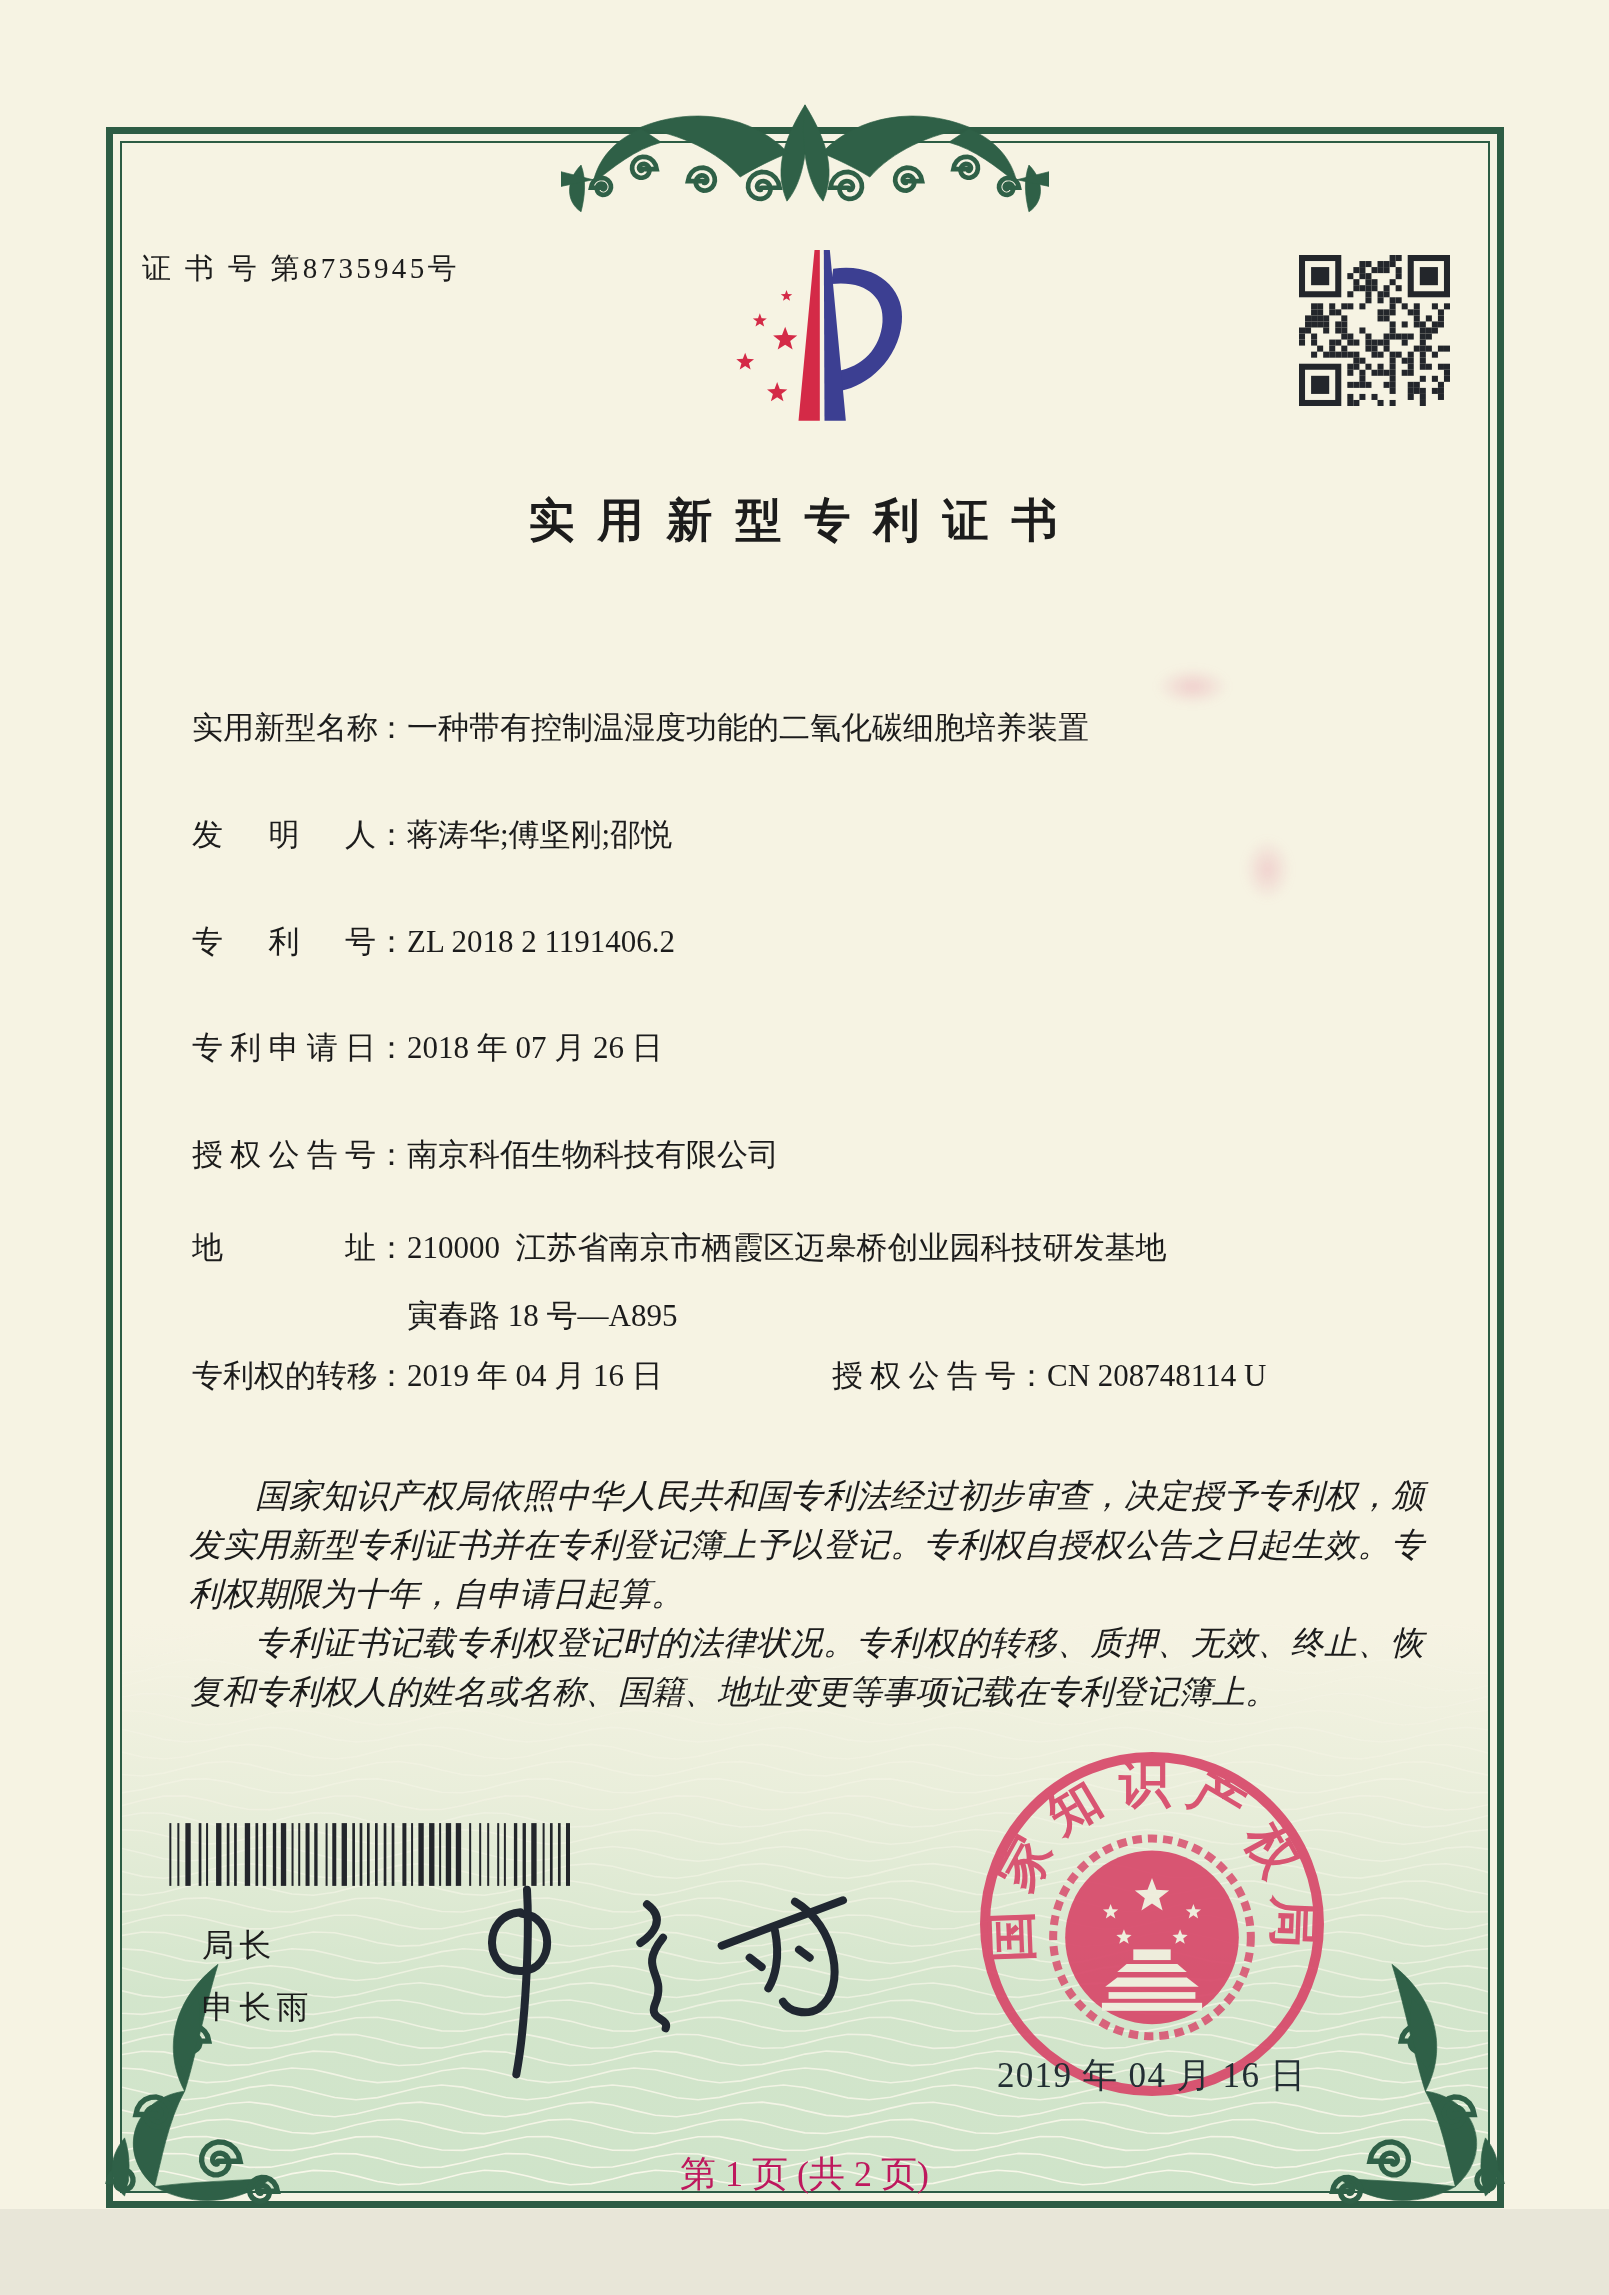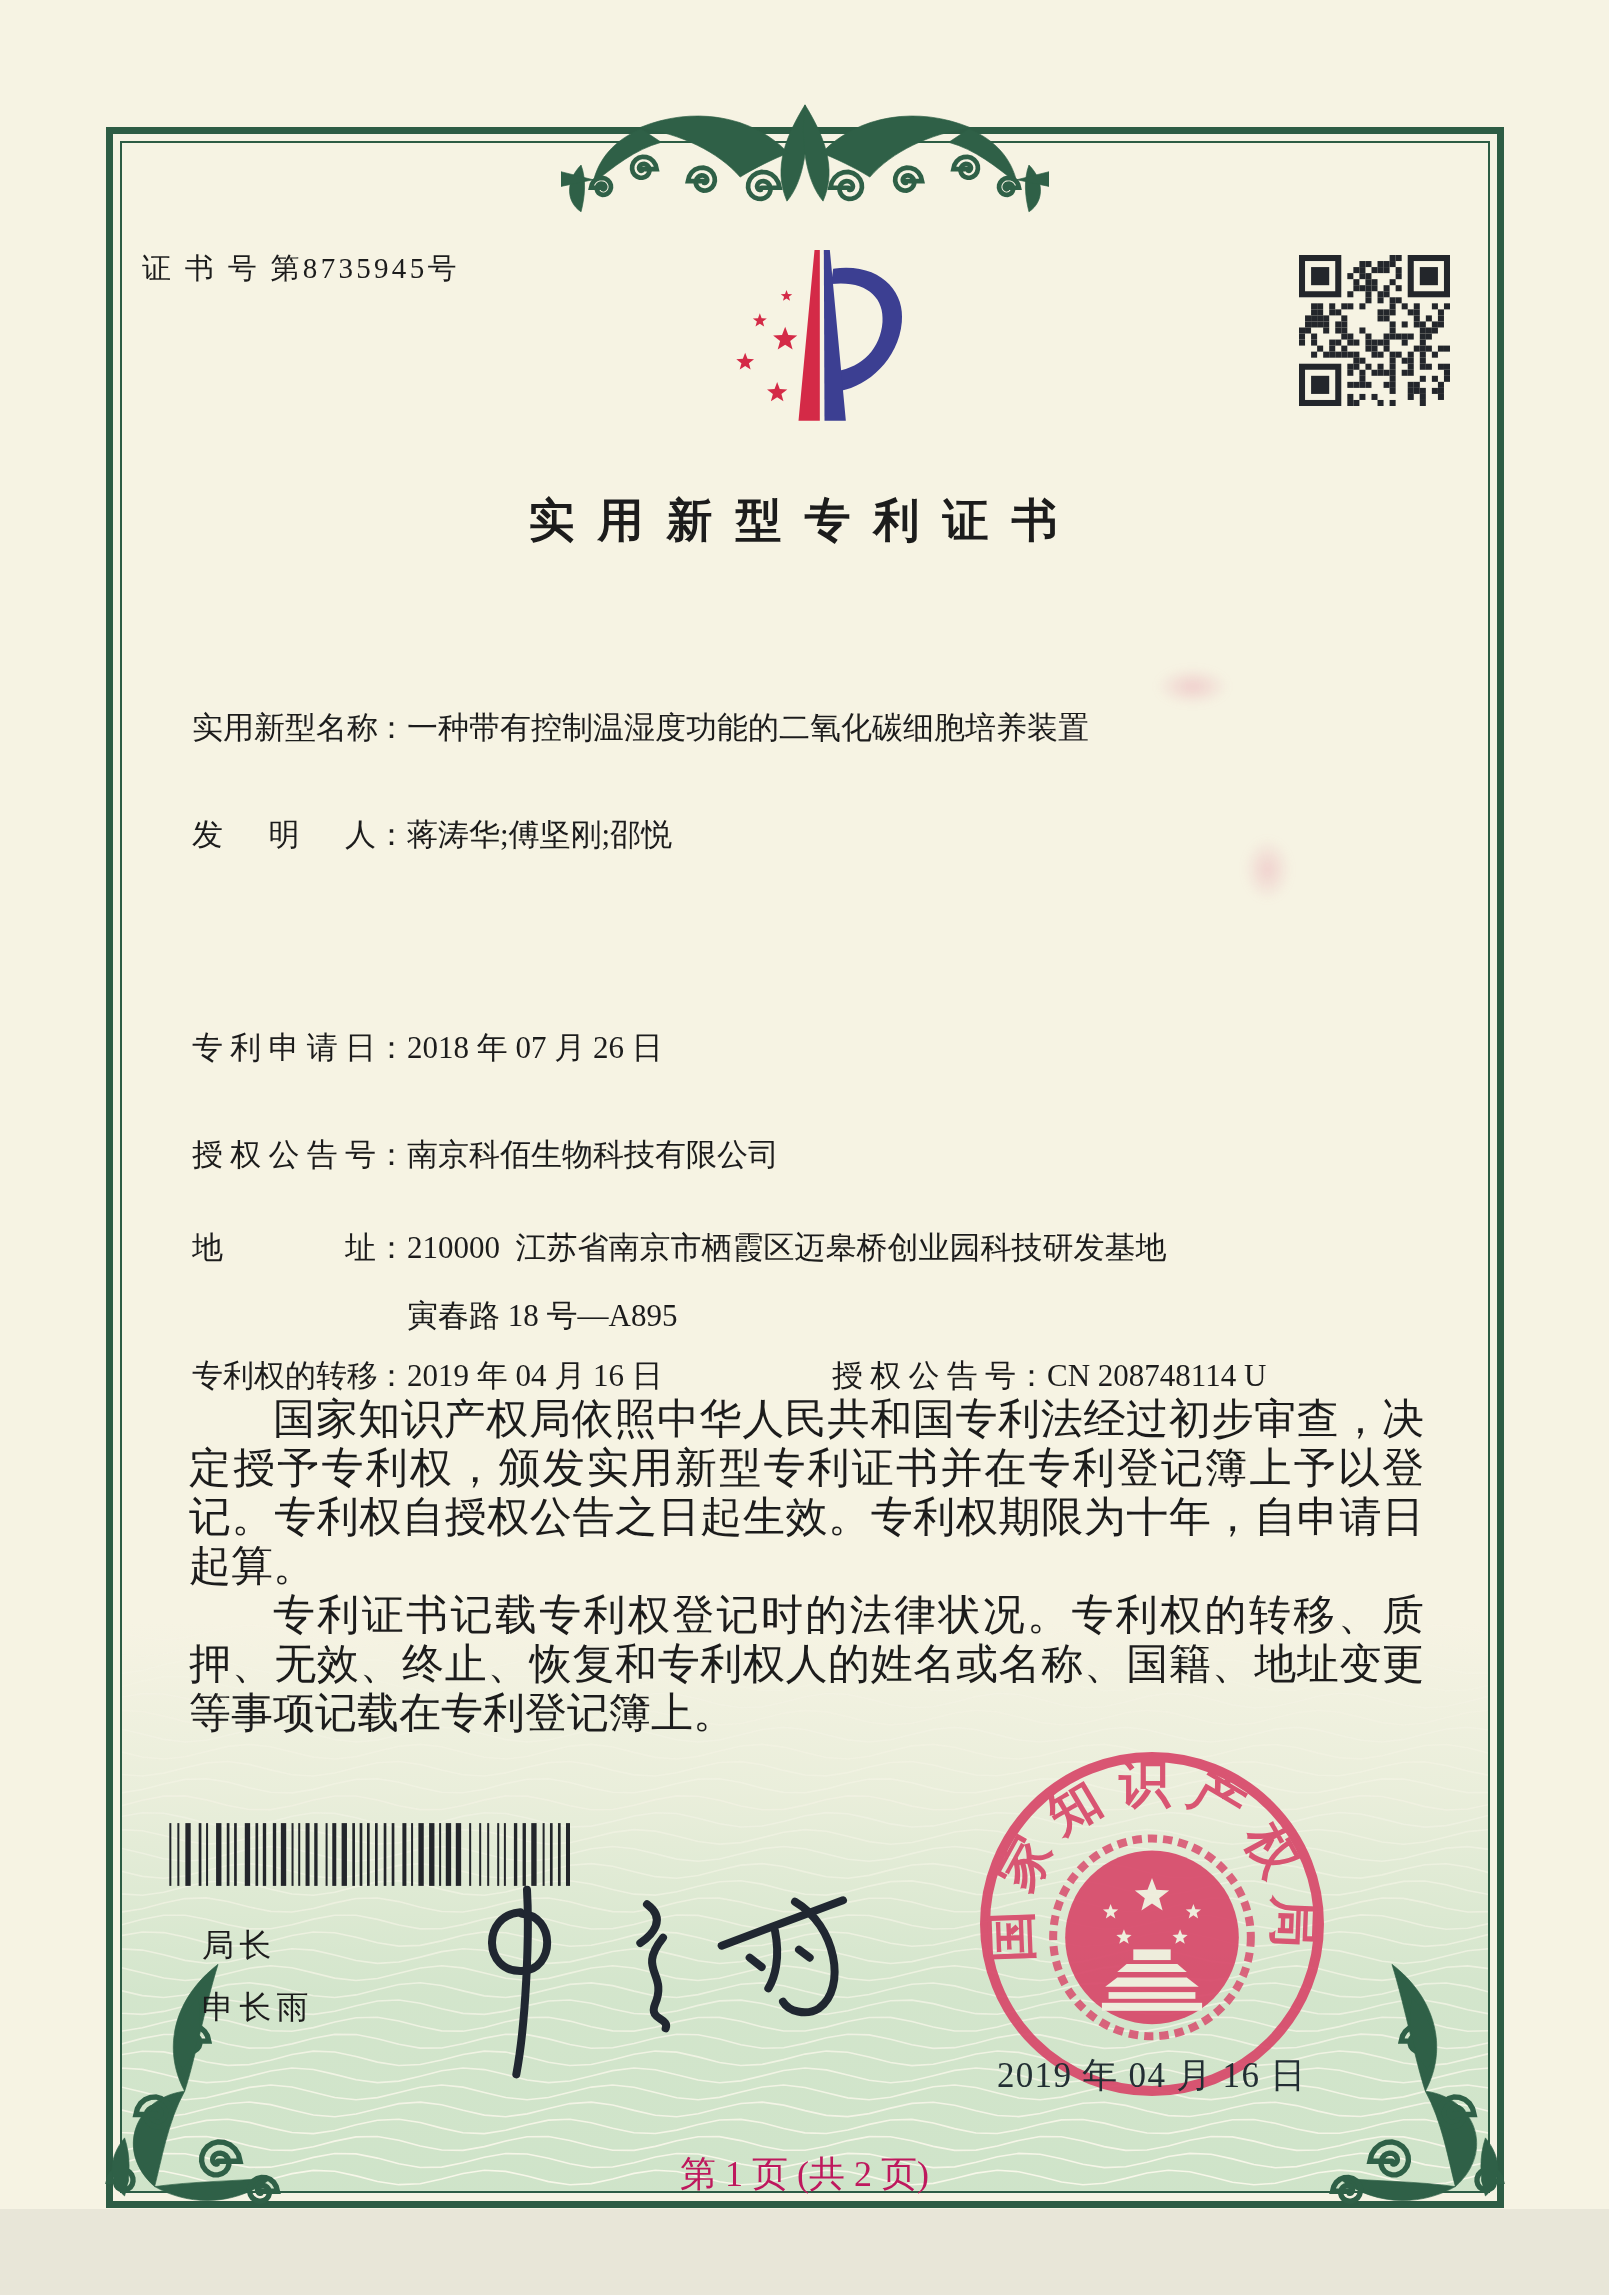--- a/index.html
+++ b/index.html
@@ -10,21 +10,21 @@
   .border-outer{left:106px;top:127px;width:1398px;height:2081px;border:7.3px solid #2d5c44;box-sizing:border-box;z-index:3;}
   .border-inner{left:120px;top:141px;width:1370px;height:2052px;border:2px solid #2d5c44;box-sizing:border-box;z-index:3;}
   .cert-no{left:142px;top:249px;font-size:29px;letter-spacing:3.3px;z-index:4;}
   .title{left:0;right:0;top:490px;text-align:center;font-size:46px;font-weight:bold;letter-spacing:23px;z-index:4;}
   .row{left:192px;width:1243px;font-size:31px;line-height:41px;z-index:4;white-space:nowrap;}
   .lbl{display:inline-block;width:184px;text-align:justify;text-align-last:justify;vertical-align:top;}
   .colon{display:inline-block;vertical-align:top;}
   .val{display:inline-block;vertical-align:top;white-space:pre-wrap;}
   .addr2{left:407px;top:1295px;font-size:31px;z-index:4;}
   .grant2{position:absolute;left:640px;top:0;}
-  .paras{left:189px;top:1395px;width:1235px;font-size:42px;line-height:49px;text-align:justify;z-index:4;}
+  .paras{left:189px;top:1472px;width:1235px;font-size:33px;line-height:49px;text-align:justify;z-index:4;font-style:italic;}
   .paras p{margin:0;text-indent:2em;}
   .signer{left:202px;font-size:32px;letter-spacing:5.3px;z-index:5;}
   .seal-date{left:997px;top:2052px;font-size:35px;letter-spacing:1.3px;color:#222e33;z-index:7;}
   .page-ind{left:0;right:0;top:2150px;text-align:center;font-size:36px;color:#be185d;z-index:5;}
   .back-note{left:0;right:0;top:2243px;text-align:center;font-size:31px;color:#1d4ed8;z-index:4;}
   .smudge{border-radius:50%;filter:blur(4px);z-index:2;}
   svg{display:block;}
 </style>
 </head>
 <body>
@@ -353,20 +353,23 @@
     </svg>
 
   <div class="abs title">实用新型专利证书</div>
 
   <div class="abs row" style="top:707px;">
     <span class="lbl">实用新型名称</span><span class="colon">：</span><span class="val">一种带有控制温湿度功能的二氧化碳细胞培养装置</span>
   </div>
   <div class="abs row" style="top:814px;">
     <span class="lbl">发明人</span><span class="colon">：</span><span class="val">蒋涛华;傅坚刚;邵悦</span>
   </div>
+  <div class="abs row" style="top:921px;">
+    <span class="lbl">专利号</span><span class="colon">：</span><span class="val">ZL 2018 2 1191406.2</span>
+  </div>
   <div class="abs row" style="top:1027px;">
     <span class="lbl">专利申请日</span><span class="colon">：</span><span class="val">2018 年 07 月 26 日</span>
   </div>
   <div class="abs row" style="top:1134px;">
     <span class="lbl">授权公告号</span><span class="colon">：</span><span class="val">南京科佰生物科技有限公司</span>
   </div>
   <div class="abs row" style="top:1191px;margin-top:36px;">
     <span class="lbl">地址</span><span class="colon">：</span><span class="val">210000  江苏省南京市栖霞区迈皋桥创业园科技研发基地</span>
   </div>
   <div class="abs addr2">寅春路 18 号—A895</div>

